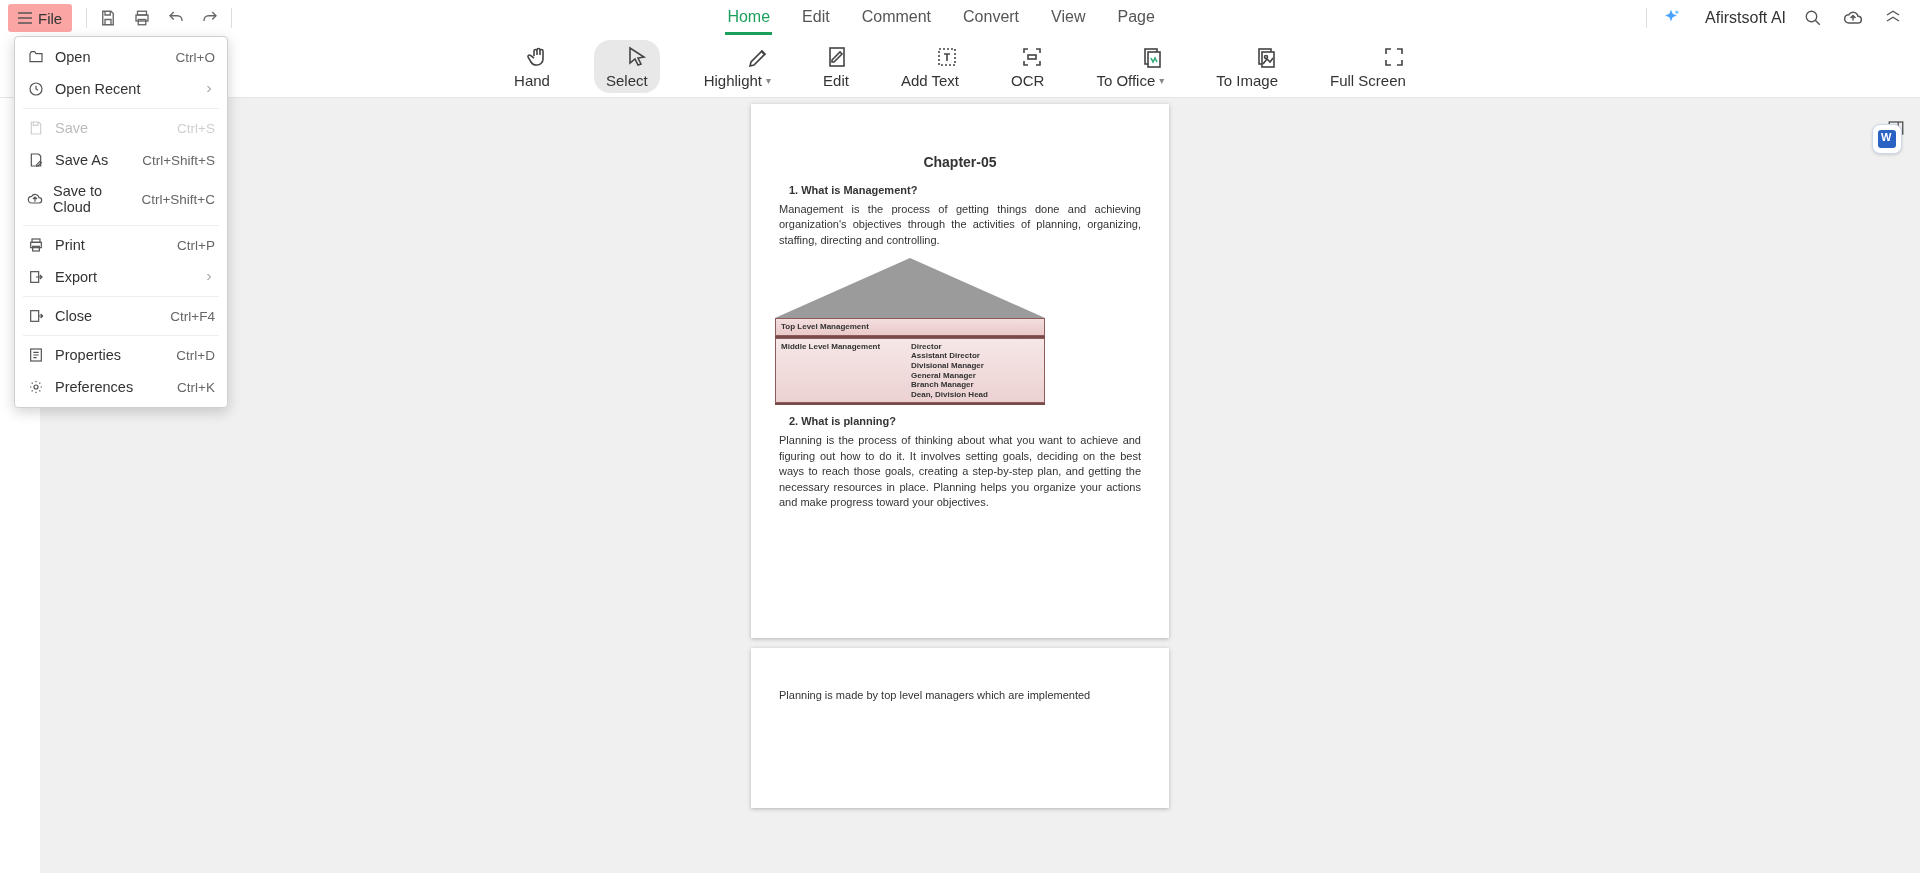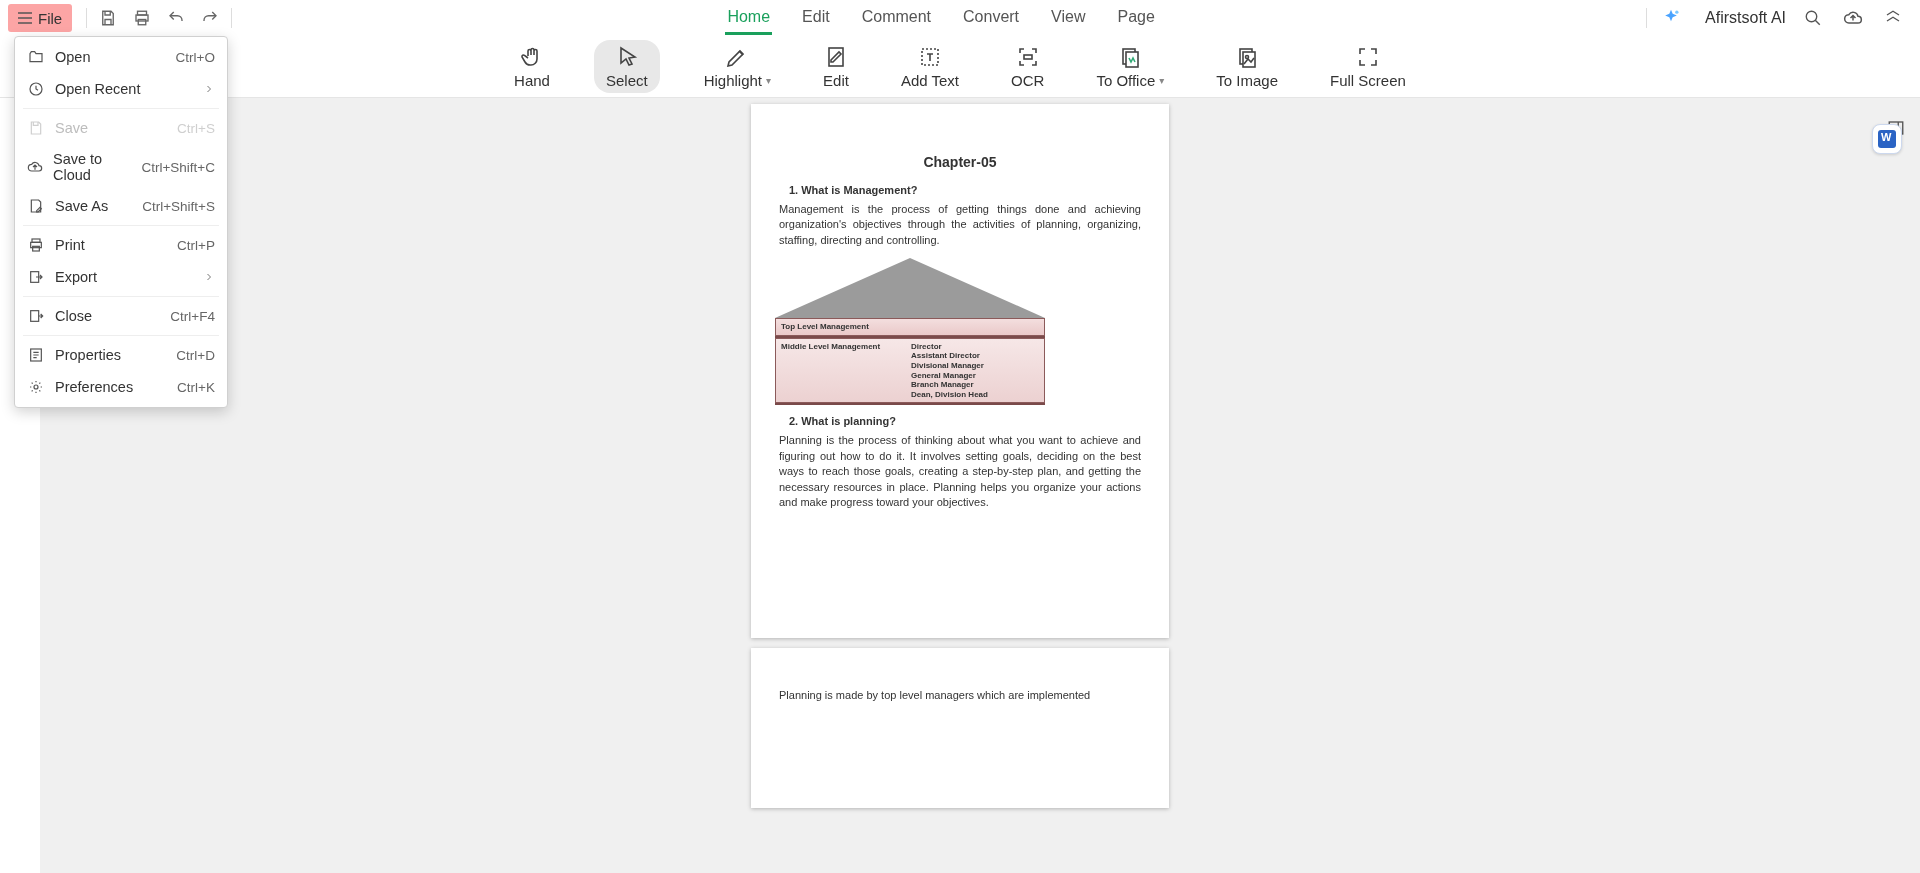--- a/index.html
+++ b/index.html
@@ -16,21 +16,21 @@
 .tab { font-size: 16px; color: #555; cursor: pointer; padding: 6px 2px; border-bottom: 3px solid transparent; }
 .tab.active { color: #1aa05c; border-bottom-color: #1aa05c; }
 
 .right-cluster { display: flex; align-items: center; gap: 14px; padding-right: 6px; }
 .ai-label { display: flex; align-items: center; gap: 24px; font-size: 16px; color: #333; }
 .ai-spark { display: inline-flex; }
 .icon-btn { width: 26px; height: 26px; display: flex; align-items: center; justify-content: center; color: #555; cursor: pointer; }
 
 
 .ribbon { display: flex; align-items: center; justify-content: center; gap: 36px; height: 62px; border-bottom: 1px solid #e5e5e5; }
-.rb-item { display: flex; flex-direction: column; align-items: center; justify-content: center; gap: 2px; width: auto; padding: 4px 8px; cursor: pointer; color: #333; font-size: 15px; }
+.rb-item { display: flex; flex-direction: column; align-items: flex-end; justify-content: center; gap: 2px; width: auto; padding: 4px 8px; cursor: pointer; color: #333; font-size: 15px; }
 .rb-item.selected { background: #e8e8e8; border-radius: 16px; padding: 4px 12px; }
 .rb-icon { height: 26px; display: flex; align-items: center; justify-content: center; color: #444; }
 .rb-label { display: flex; align-items: center; gap: 4px; }
 .chev { font-size: 10px; color: #888; }
 
 
 .workspace { position: absolute; top: 98px; bottom: 0; left: 0; right: 0; background: #f0f0f0; overflow: hidden; }
 .leftedge { position: absolute; left: 0; top: 0; width: 40px; bottom: 0; background: #fff; }
 .page { position: absolute; left: 50%; transform: translateX(-50%); top: 6px; width: 418px; height: 534px; background: #fff; box-shadow: 0 1px 4px rgba(0,0,0,0.25); padding: 50px 28px 30px; font-size: 11px; color: #333; }
 .page2 { top: 550px; height: 160px; padding: 40px 28px; }
@@ -323,36 +323,36 @@
           <path d="M5 3h11l3 3v15H5z"></path>
           <path d="M8 3v5h7V3"></path>
         </svg>
       </span>
     <span>Save</span>
     <span class="fm-short">Ctrl+S</span>
   </div>
   <div class="fm-item">
     <span class="fm-icon">
         <svg width="16" height="16" viewBox="0 0 24 24" fill="none" stroke="currentColor" stroke-width="1.8">
+          <path d="M5 3h11l3 3v15H5z"></path>
+          <path d="M15 21l5-5-2-2-5 5v2z"></path>
+        </svg>
+      </span>
+    <span>Save As</span>
+    <span class="fm-short">Ctrl+Shift+S</span>
+  </div>
+  <div class="fm-item">
+    <span class="fm-icon">
+        <svg width="16" height="16" viewBox="0 0 24 24" fill="none" stroke="currentColor" stroke-width="1.8">
           <path d="M7 18a5 5 0 010-10 6 6 0 0111 2 4 4 0 010 8H7z"></path>
           <path d="M12 16V9m-3 3l3-3 3 3"></path>
         </svg>
       </span>
     <span>Save to Cloud</span>
     <span class="fm-short">Ctrl+Shift+C</span>
-  </div>
-  <div class="fm-item">
-    <span class="fm-icon">
-        <svg width="16" height="16" viewBox="0 0 24 24" fill="none" stroke="currentColor" stroke-width="1.8">
-          <path d="M5 3h11l3 3v15H5z"></path>
-          <path d="M15 21l5-5-2-2-5 5v2z"></path>
-        </svg>
-      </span>
-    <span>Save As</span>
-    <span class="fm-short">Ctrl+Shift+S</span>
   </div>
   <div class="fm-sep"></div>
   <div class="fm-item">
     <span class="fm-icon">
         <svg width="16" height="16" viewBox="0 0 24 24" fill="none" stroke="currentColor" stroke-width="1.8">
           <rect x="6" y="3" width="12" height="5"></rect>
           <rect x="4" y="8" width="16" height="8"></rect>
           <rect x="7" y="14" width="10" height="7"></rect>
         </svg>
       </span>

